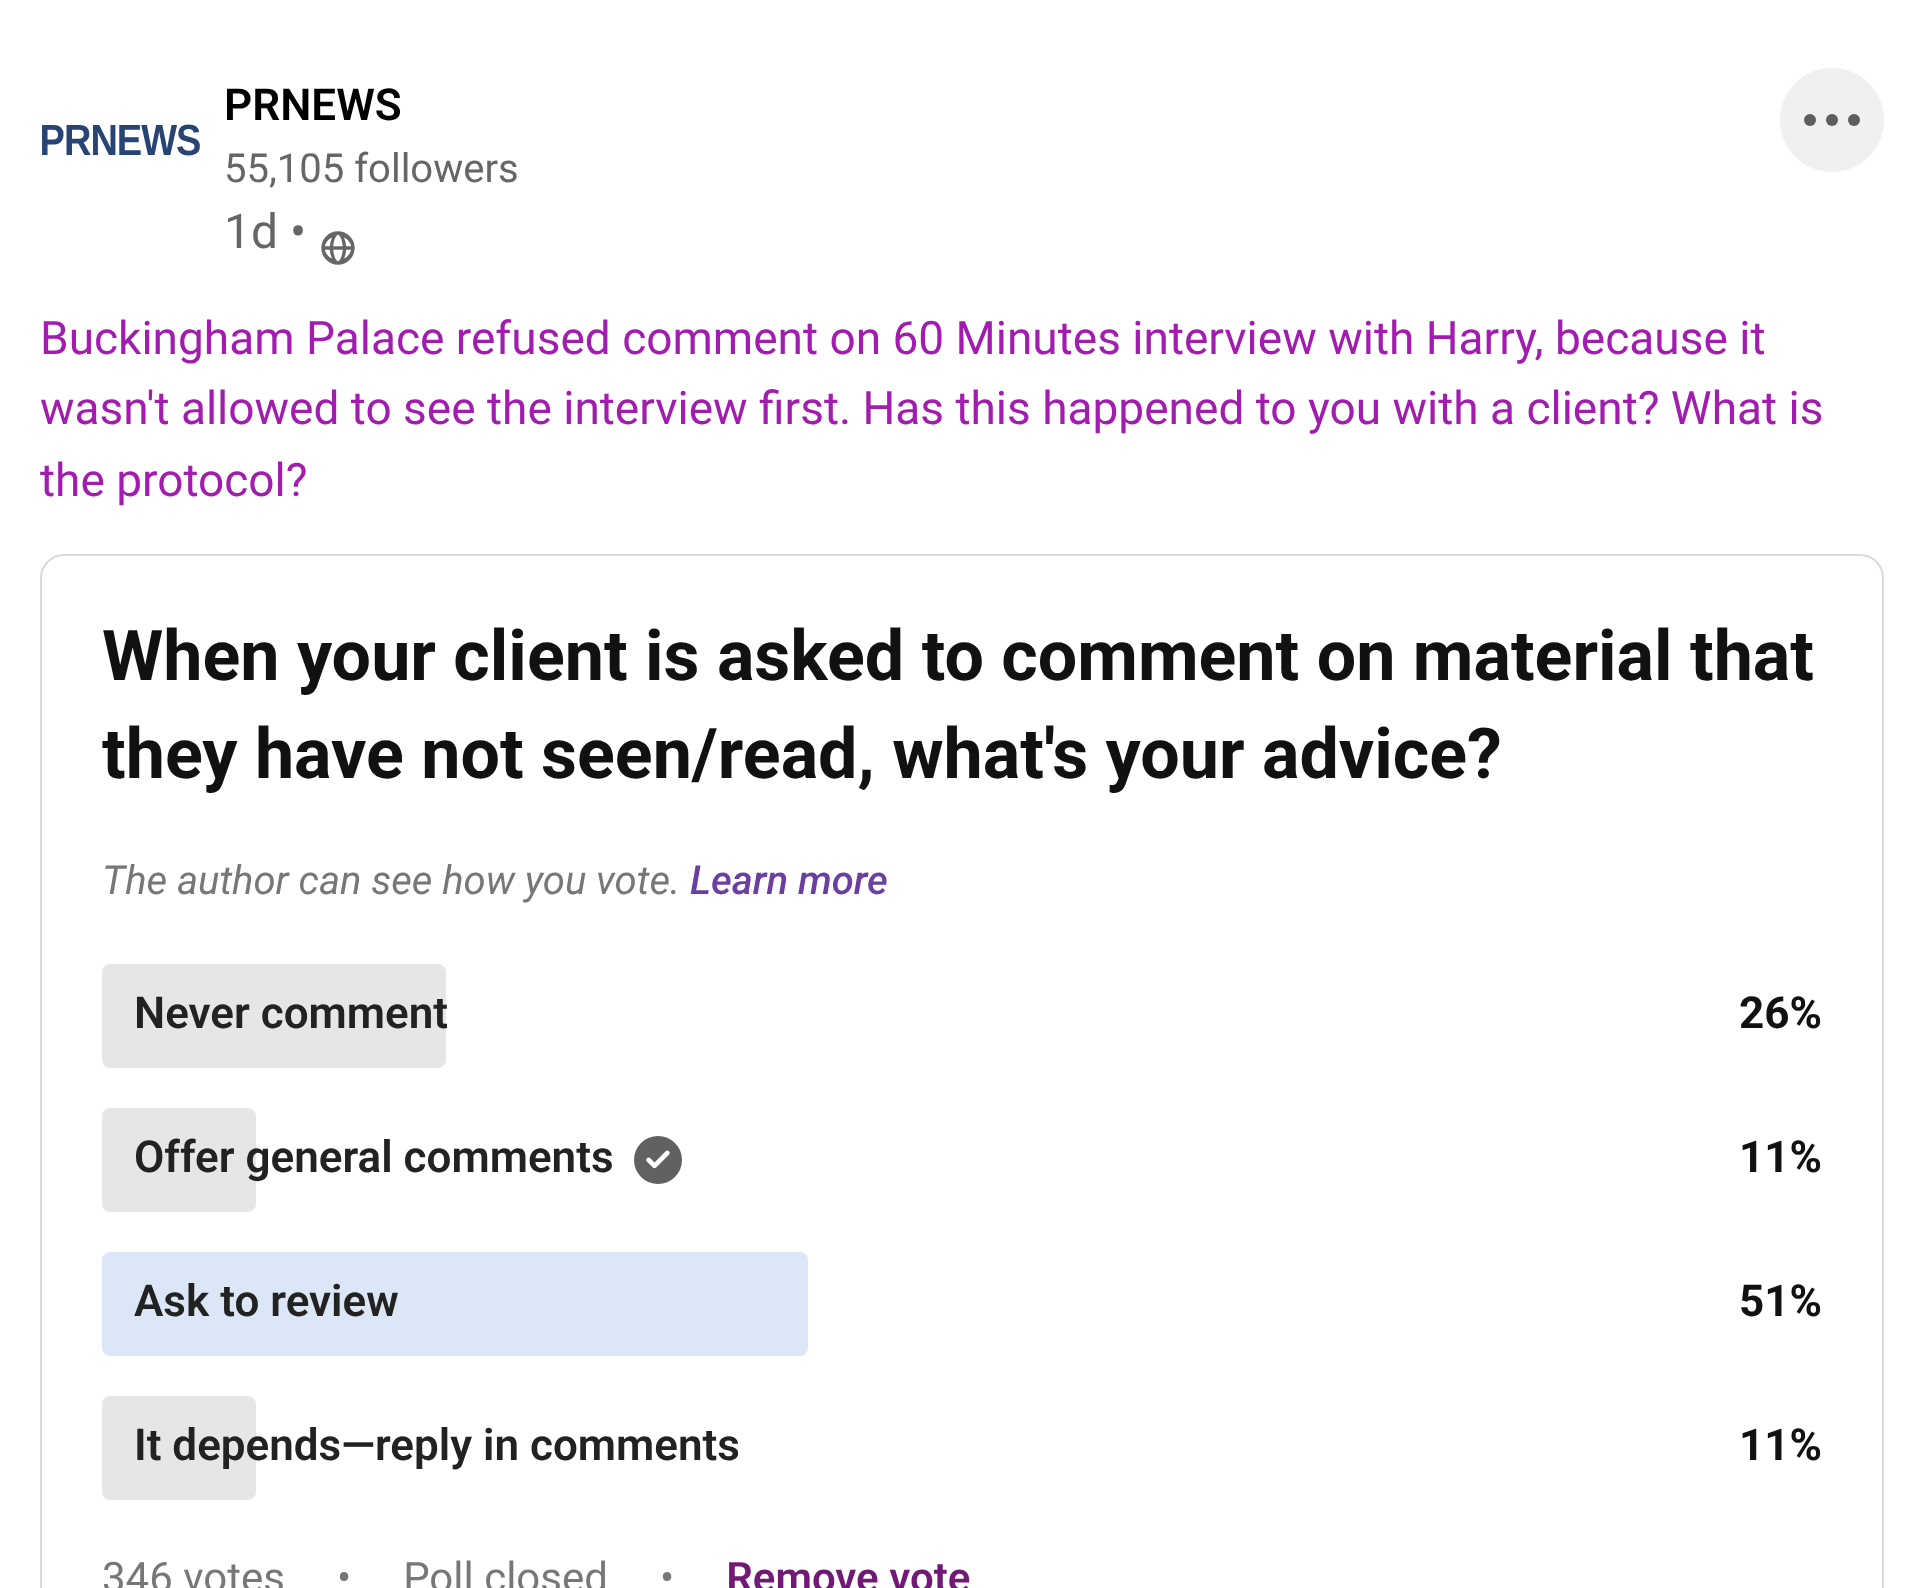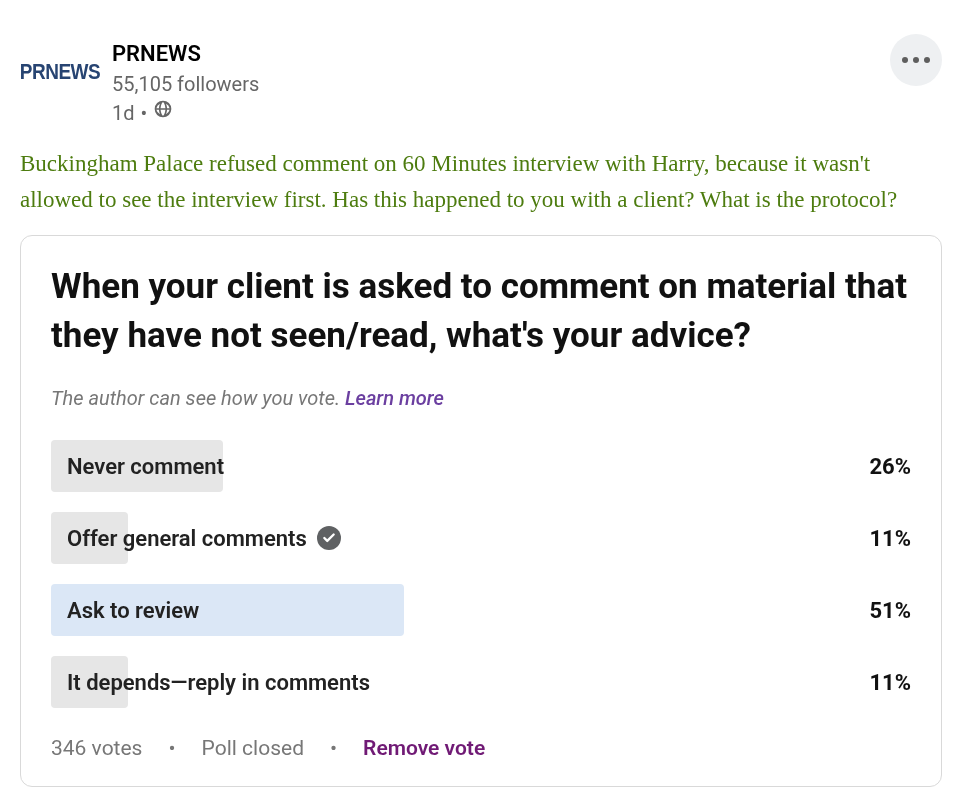--- a/index.html
+++ b/index.html
@@ -46,24 +46,24 @@
   .author-name {
     font-weight: 600;
     font-size: 22px;
     color: #000;
   }
   .followers {
     font-size: 20px;
     color: #666;
   }
   .time-row {
-    font-size: 20px;
+    font-size: 24px;
     color: #666;
     display: flex;
-    align-items: flex-start;
+    align-items: flex-end;
     gap: 6px;
   }
   .dot-sep { color:#666; }
   .globe-icon {
     width: 20px; height: 20px;
     display:inline-flex; align-items:center; justify-content:center;
   }
   .more-btn {
     position: absolute;
     right: 0;
@@ -74,23 +74,22 @@
     display:flex; align-items:center; justify-content:center;
     gap:5px;
     cursor:pointer;
   }
   .more-btn span {
     width:6px; height:6px; border-radius:50%; background:#5e5e5e;
   }
   .post-text {
     font-size: 23px;
     line-height: 1.55;
-    color: #4d7c0f;
+    color: #a21caf;
     margin: 18px 0 18px 0;
-    font-family: Liberation Serif, serif;
   }
   .poll-card {
     border: 1px solid #d9d9d9;
     border-radius: 12px;
     padding: 26px 30px 26px 30px;
   }
   .poll-question {
     font-size: 35px;
     font-weight: 700;
     line-height: 1.4;

